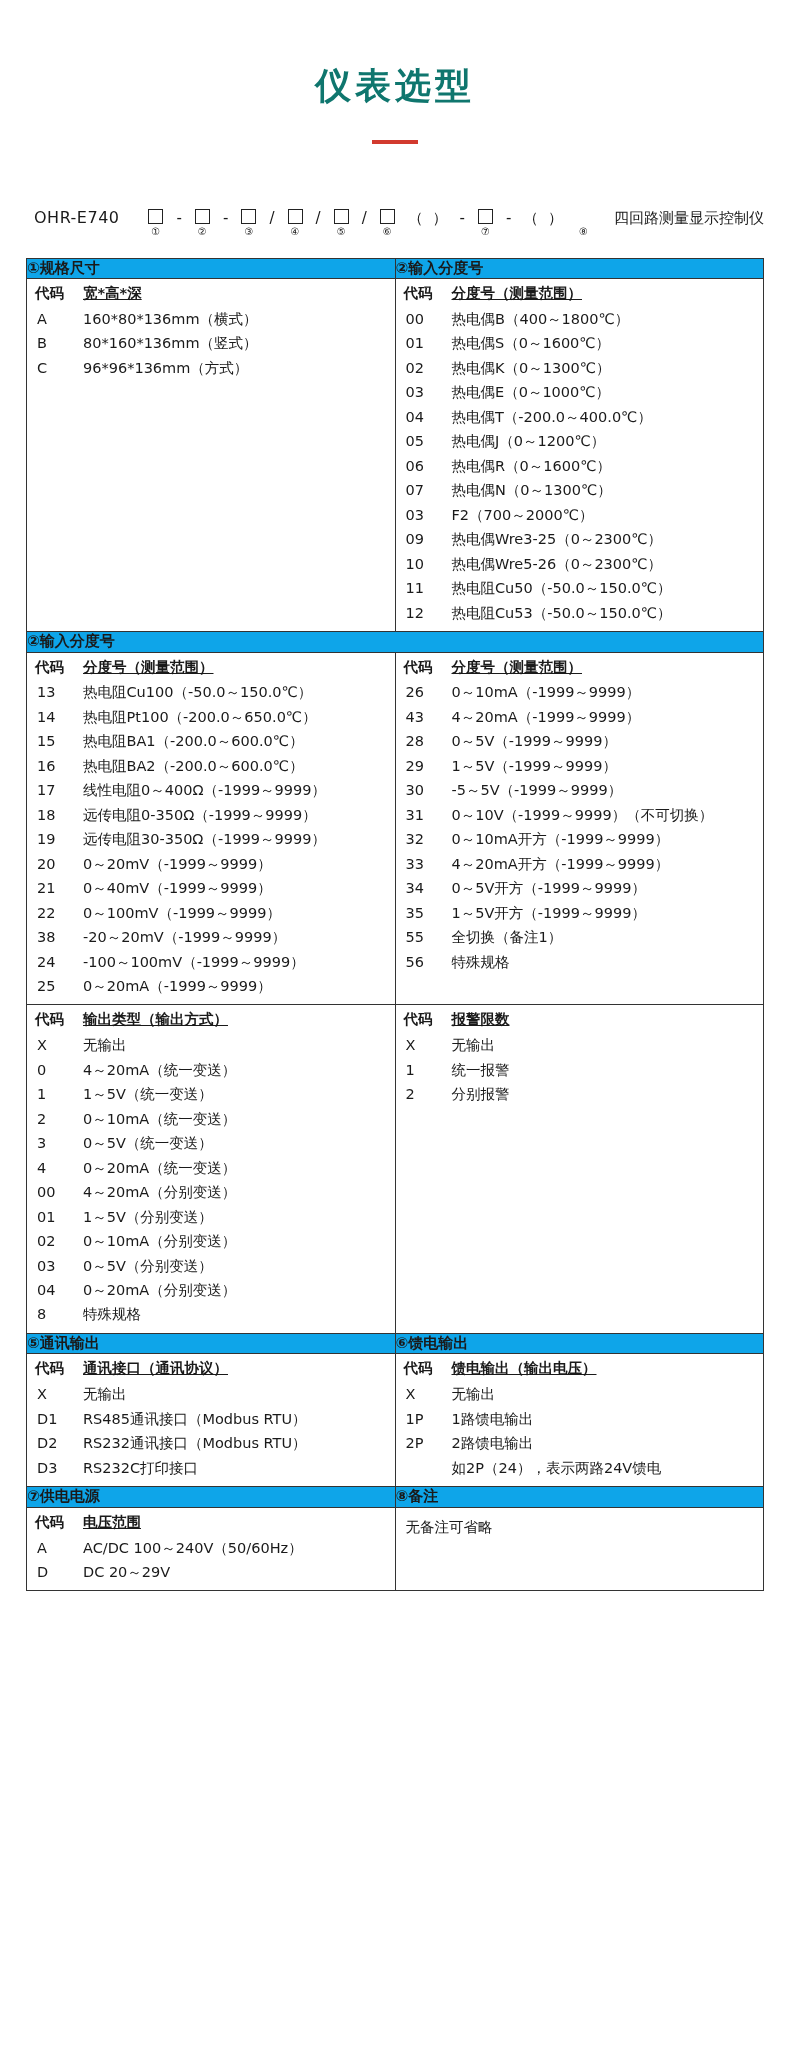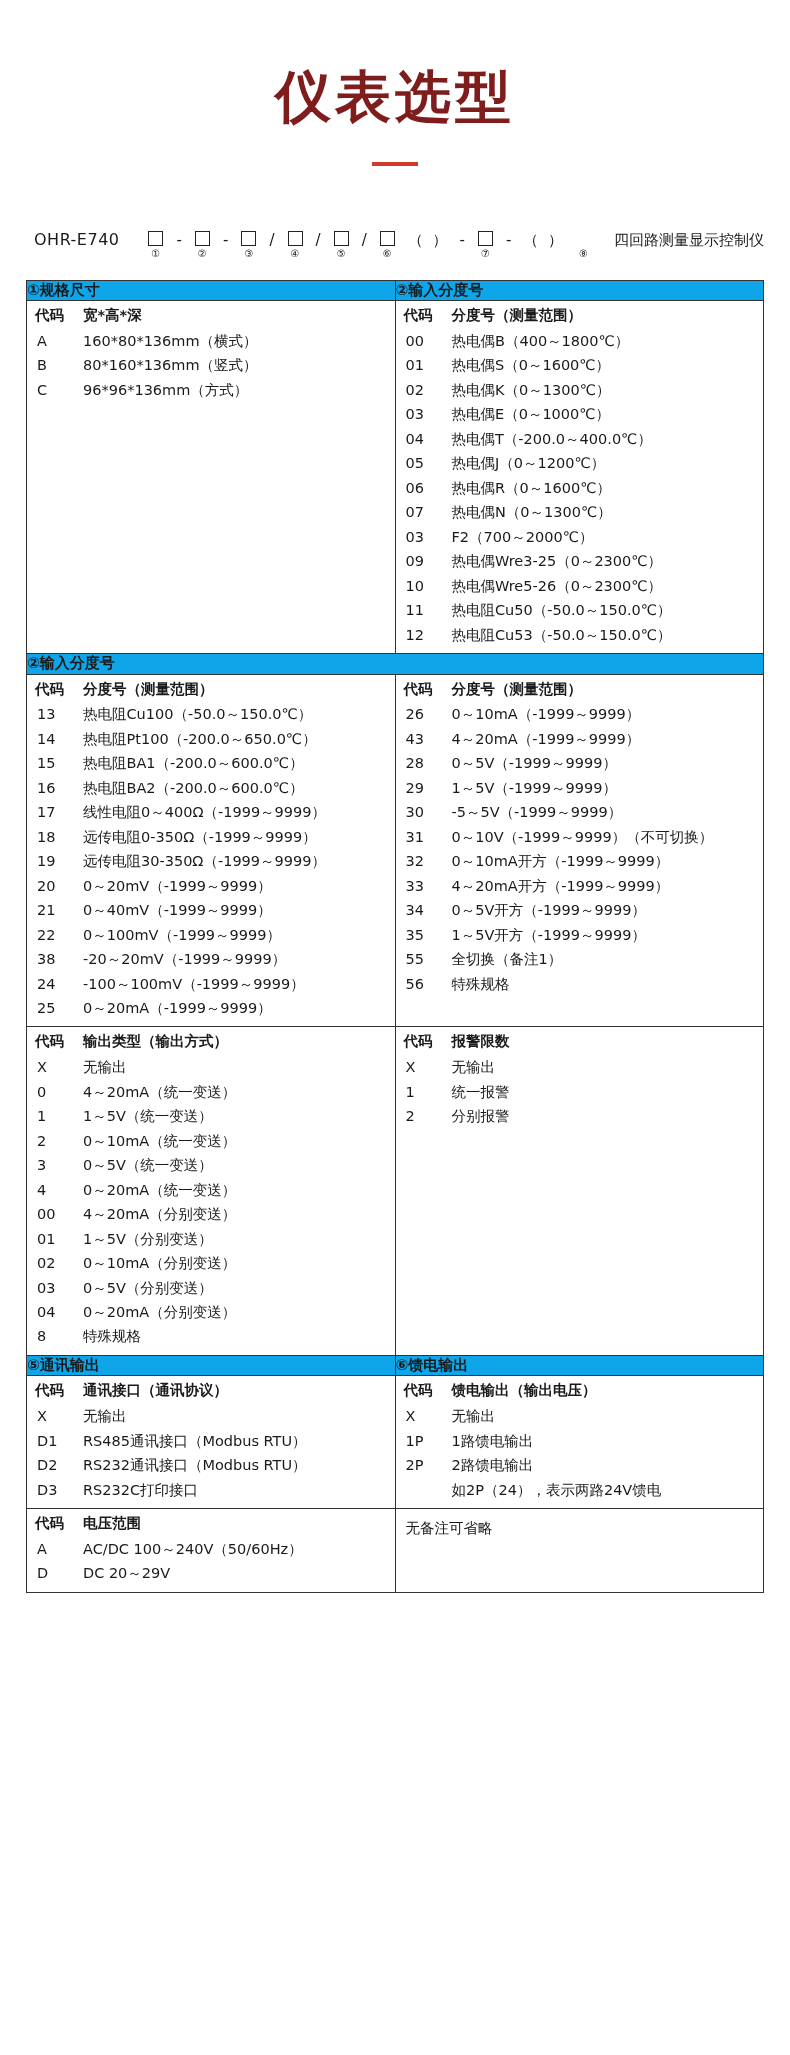--- a/index.html
+++ b/index.html
@@ -20,24 +20,24 @@
     background: #ffffff;
     box-sizing: border-box;
     padding: 0 26px;
   }
   
   .title-block {
     text-align: center;
     padding-top: 66px;
   }
   .main-title {
-    font-size: 56px;
+    font-size: 36px;
     font-weight: bold;
     letter-spacing: 4px;
-    color: #7f1d1d;
+    color: #0f766e;
     line-height: 1.1;
   }
   .title-rule {
     width: 46px;
     height: 4px;
     background: #d23a2e;
     margin: 34px auto 0 auto;
   }
   
   .model-line {
@@ -125,20 +125,21 @@
     line-height: 1.3;
   }
   .colhead .c-code {
     width: 56px;
     padding-left: 8px;
     box-sizing: border-box;
     flex: none;
   }
   .colhead .c-desc {
     flex: 1;
+    text-decoration: underline;
   }
   .rows {
     padding-bottom: 6px;
   }
   .row {
     display: flex;
     line-height: 1.55;
     padding: 1px 0;
   }
   .row .r-code {
@@ -591,20 +592,24 @@
     </tr>
   </tbody>
     </table>
 
   <table class="tbl" style="margin-top:-1px">
     <colgroup>
         <col style="width:50%">
         <col style="width:50%">
       </colgroup>
     <tbody>
+        <tr>
+      <td class="sect-head">⑦供电电源</td>
+      <td class="sect-head">⑧备注</td>
+    </tr>
     <tr>
       <td class="panel">
         <div class="colhead">
           <div class="c-code">代码</div>
           <div class="c-desc">电压范围</div>
         </div>
         <div class="rows">
           <div class="row">
             <div class="r-code">A</div>
             <div class="r-desc">AC/DC 100～240V（50/60Hz）</div>

